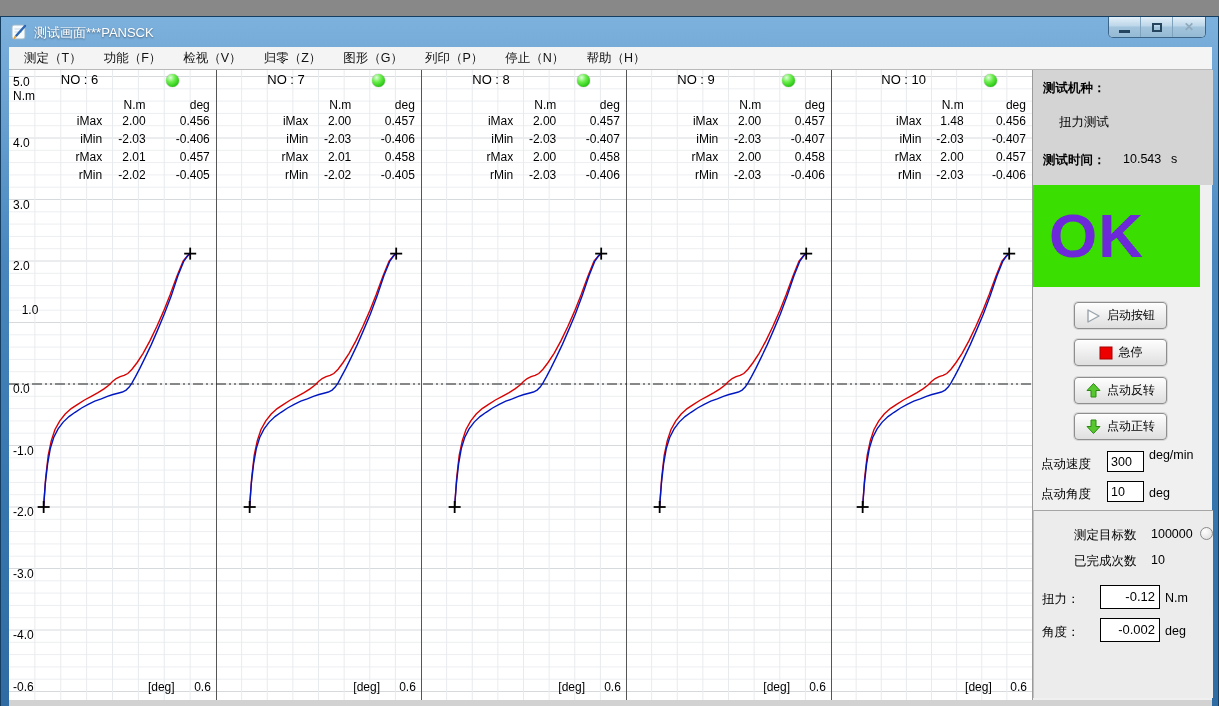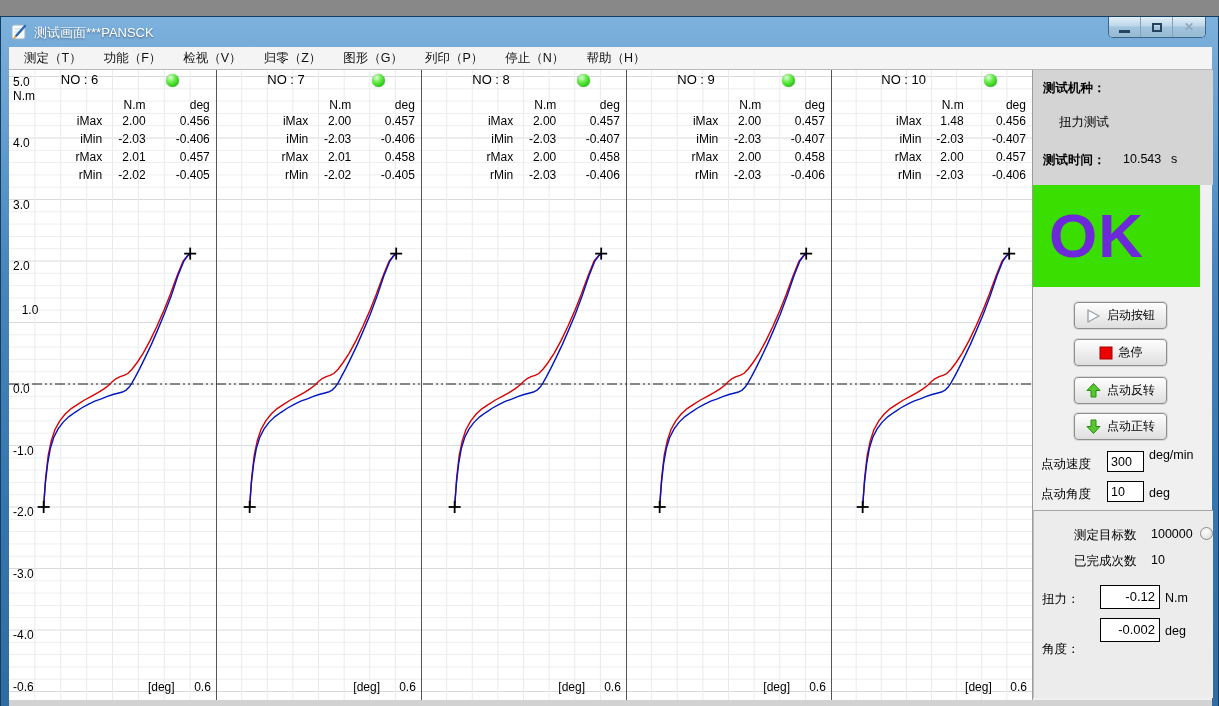--- a/index.html
+++ b/index.html
@@ -384,21 +384,21 @@
           <div class="slabel" style="left:40px;top:16px;">测定目标数</div>
           <div class="slabel" style="left:117px;top:16px;">100000</div>
           <div class="radio" style="left:166px;top:16px;"></div>
           <div class="slabel" style="left:40px;top:42px;">已完成次数</div>
           <div class="slabel" style="left:117px;top:42px;">10</div>
 
           <div class="slabel" style="left:8px;top:80px;">扭力：</div>
           <div class="valbox" style="left:66px;top:74px;width:60px;">-0.12</div>
           <div class="slabel" style="left:131px;top:80px;">N.m</div>
 
-          <div class="slabel" style="left:8px;top:130px;">角度：</div>
+          <div class="slabel" style="left:8px;top:113px;">角度：</div>
           <div class="valbox" style="left:66px;top:107px;width:60px;">-0.002</div>
           <div class="slabel" style="left:131px;top:113px;">deg</div>
         </div>
       </div>
     </div>
 
     <div class="bottomstrip"></div>
   </div>
 </div>
 

